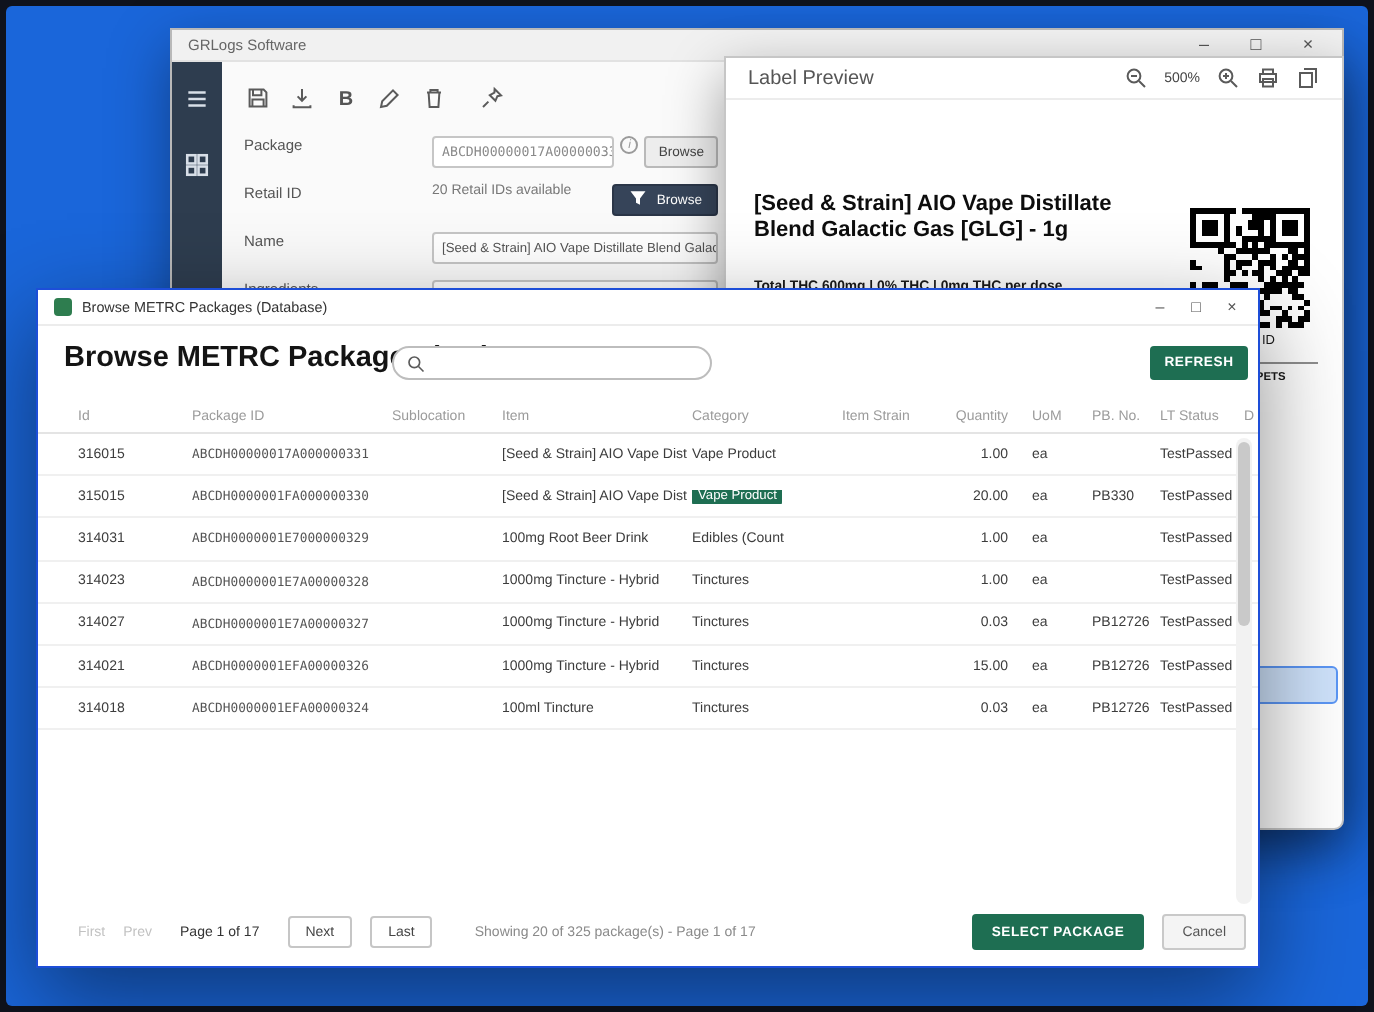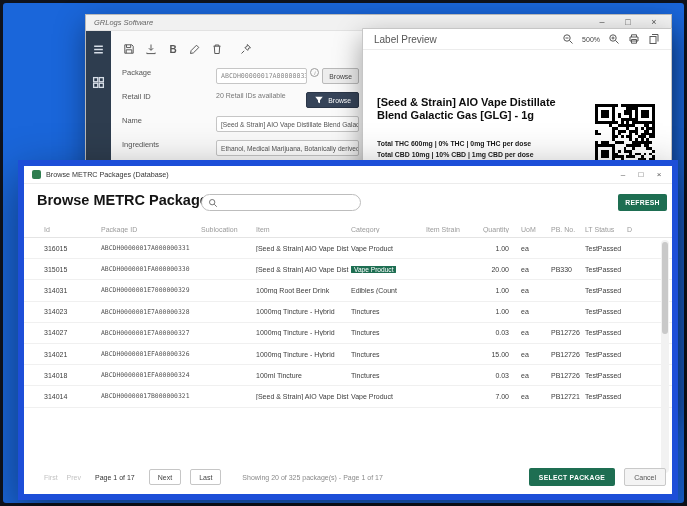--- a/index.html
+++ b/index.html
@@ -8,21 +8,21 @@
   .screen { position:absolute; inset:0; }
   .desktop { position:absolute; inset:3px; background:#1a66da; border-radius:3px; }
 
   .window { position:absolute; background:#fff; }
 
   
   .win-main { left:85px; top:14px; width:587px; height:396px; background:#fafafa;
               z-index:1; border:1px solid #b9b9b9; box-shadow:0 10px 28px rgba(0,0,0,.38); }
   .titlebar { height:16px; background:#f1f1f1; display:flex; align-items:center;
               padding-left:8px; border-bottom:1px solid #e2e2e2; position:relative; }
-  .titlebar-text { font-size:7.5px; color:#666;font-style:italic; }
+  .titlebar-text { font-size:7.5px; color:#666; }
   .win-controls { position:absolute; right:4px; top:0; height:100%; display:flex; align-items:center; }
   .wc { width:26px; text-align:center; font-size:9px; color:#555; line-height:15px; cursor:default; }
   .sidebar { position:absolute; left:0; top:16px; bottom:0; width:25px; background:#2e3d4f;
              display:flex; flex-direction:column; align-items:center; padding-top:12px; gap:20px; }
   .sb-icon { width:13px; height:13px; display:flex; align-items:center; justify-content:center; }
   .main-content { position:absolute; left:25px; top:16px; right:0; bottom:0; background:#fafafa; }
   .content-header { display:flex; padding:8px 0 0 11px; }
   .title-block { width:94px; }
   .h-title { font-size:12.5px; font-weight:bold; color:#1f1f1f; }
   .h-dims { font-size:6.6px; color:#9a9a9a; margin-top:2px; white-space:nowrap; }
@@ -71,22 +71,22 @@
   .qr-caption { position:absolute; right:16px; top:117px; width:60px; text-align:center;
                 font-size:6.5px; color:#1a1a1a; }
   .lp-divider { position:absolute; left:12px; right:12px; top:131px; border-top:1px solid #8f8f8f; }
   .lp-exp { position:absolute; left:14px; top:136px; font-size:7px; font-weight:bold; color:#111; }
   .lp-warning { position:absolute; right:12px; top:136px; width:178px; font-size:5.7px; font-weight:bold;
                 color:#1a1a1a; }
   .hidden-blue-btn { position:absolute; left:264px; top:304px; width:42px; height:19px;
                      background:#cfe3fc; border:1px solid #5b96f5; border-radius:3px; }
 
   
-  .dialog { left:18px; top:160px; width:660px; height:340px; z-index:3;
-            border:6px solid #1d4ed8; box-shadow:0 16px 44px rgba(0,0,0,.45); }
+  .dialog { left:18px; top:144px; width:612px; height:340px; z-index:3;
+            border:1px solid #1d4ed8; box-shadow:0 16px 44px rgba(0,0,0,.45); }
   .dlg-titlebar { height:18px; display:flex; align-items:center; padding-left:8px;
                   border-bottom:1px solid #ececec; position:relative; }
   .dlg-icon { width:9px; height:9px; background:#2e7d4f; border-radius:2px; margin-right:5px; flex:0 0 9px; }
   .dlg-title { font-size:7.2px; color:#333; }
   .dialog .wc { width:18px; font-size:8px; line-height:17px; }
   .dlg-header { position:relative; height:36px; }
   .dlg-heading { position:absolute; left:13px; top:8px; font-size:14.5px; font-weight:bold; color:#141414; }
   .searchbox { position:absolute; left:177px; top:10px; width:160px; height:17px; border:1px solid #bdbdbd;
                border-radius:9px; display:flex; align-items:center; padding:0 6px; background:#fff; gap:4px; }
   .searchbox .ic { width:10px; height:10px; display:flex; align-items:center; justify-content:center; }
@@ -842,33 +842,20 @@
           <div class="tcell c-sublocation"></div>
           <div class="tcell c-item">100ml Tincture</div>
           <div class="tcell c-category">Tinctures</div>
           <div class="tcell c-item_strain"></div>
           <div class="tcell c-quantity">0.03</div>
           <div class="tcell c-uom">ea</div>
           <div class="tcell c-pb_no">PB12726</div>
           <div class="tcell c-lt_status">TestPassed</div>
           <div class="tcell c-d"></div>
         </div>
-        <div class="trow">
-          <div class="tcell c-id">314014</div>
-          <div class="tcell c-package_id">ABCDH00000017B000000321</div>
-          <div class="tcell c-sublocation"></div>
-          <div class="tcell c-item">[Seed &amp; Strain] AIO Vape Dist</div>
-          <div class="tcell c-category">Vape Product</div>
-          <div class="tcell c-item_strain"></div>
-          <div class="tcell c-quantity">7.00</div>
-          <div class="tcell c-uom">ea</div>
-          <div class="tcell c-pb_no">PB12721</div>
-          <div class="tcell c-lt_status">TestPassed</div>
-          <div class="tcell c-d"></div>
-        </div>
       </div>
     <div class="scrollbar">
       <div class="thumb"></div>
     </div>
     <div class="dlg-footer">
       <span class="pg-link">First</span>
       <span class="pg-link">Prev</span>
       <span class="pg-label">Page 1 of 17</span>
       <button class="btn-page">Next</button>
       <button class="btn-page">Last</button>

